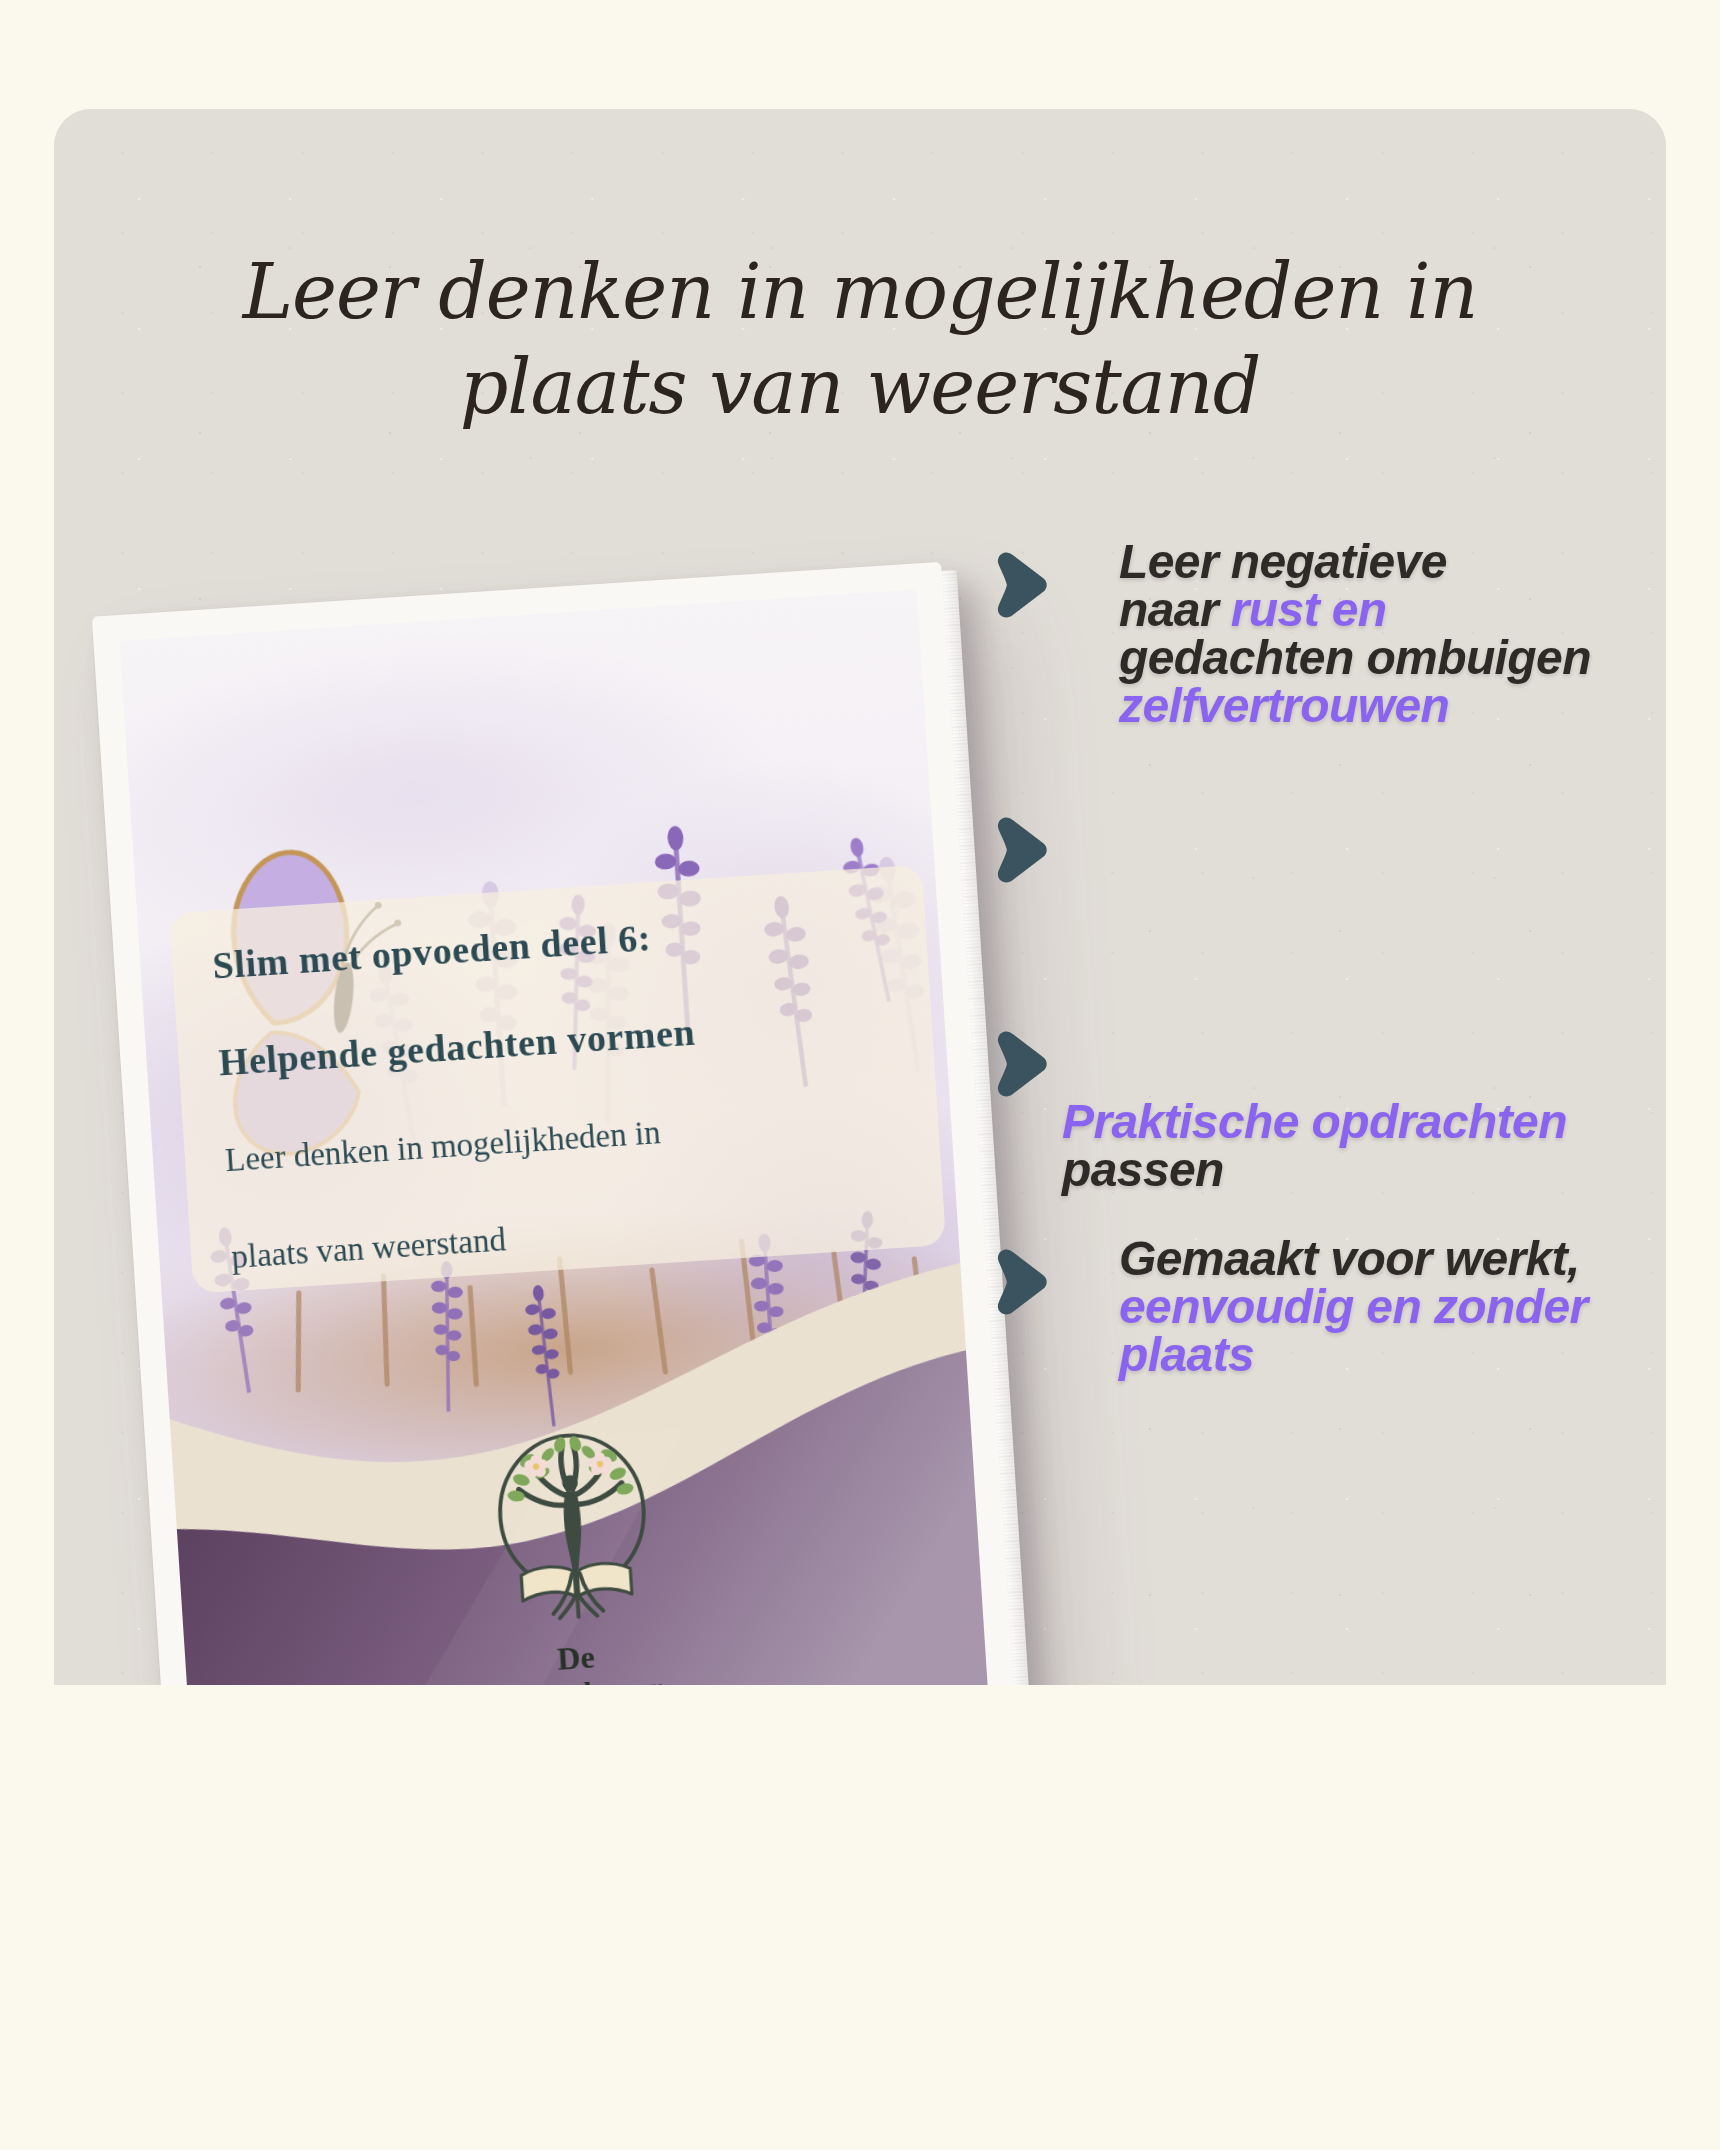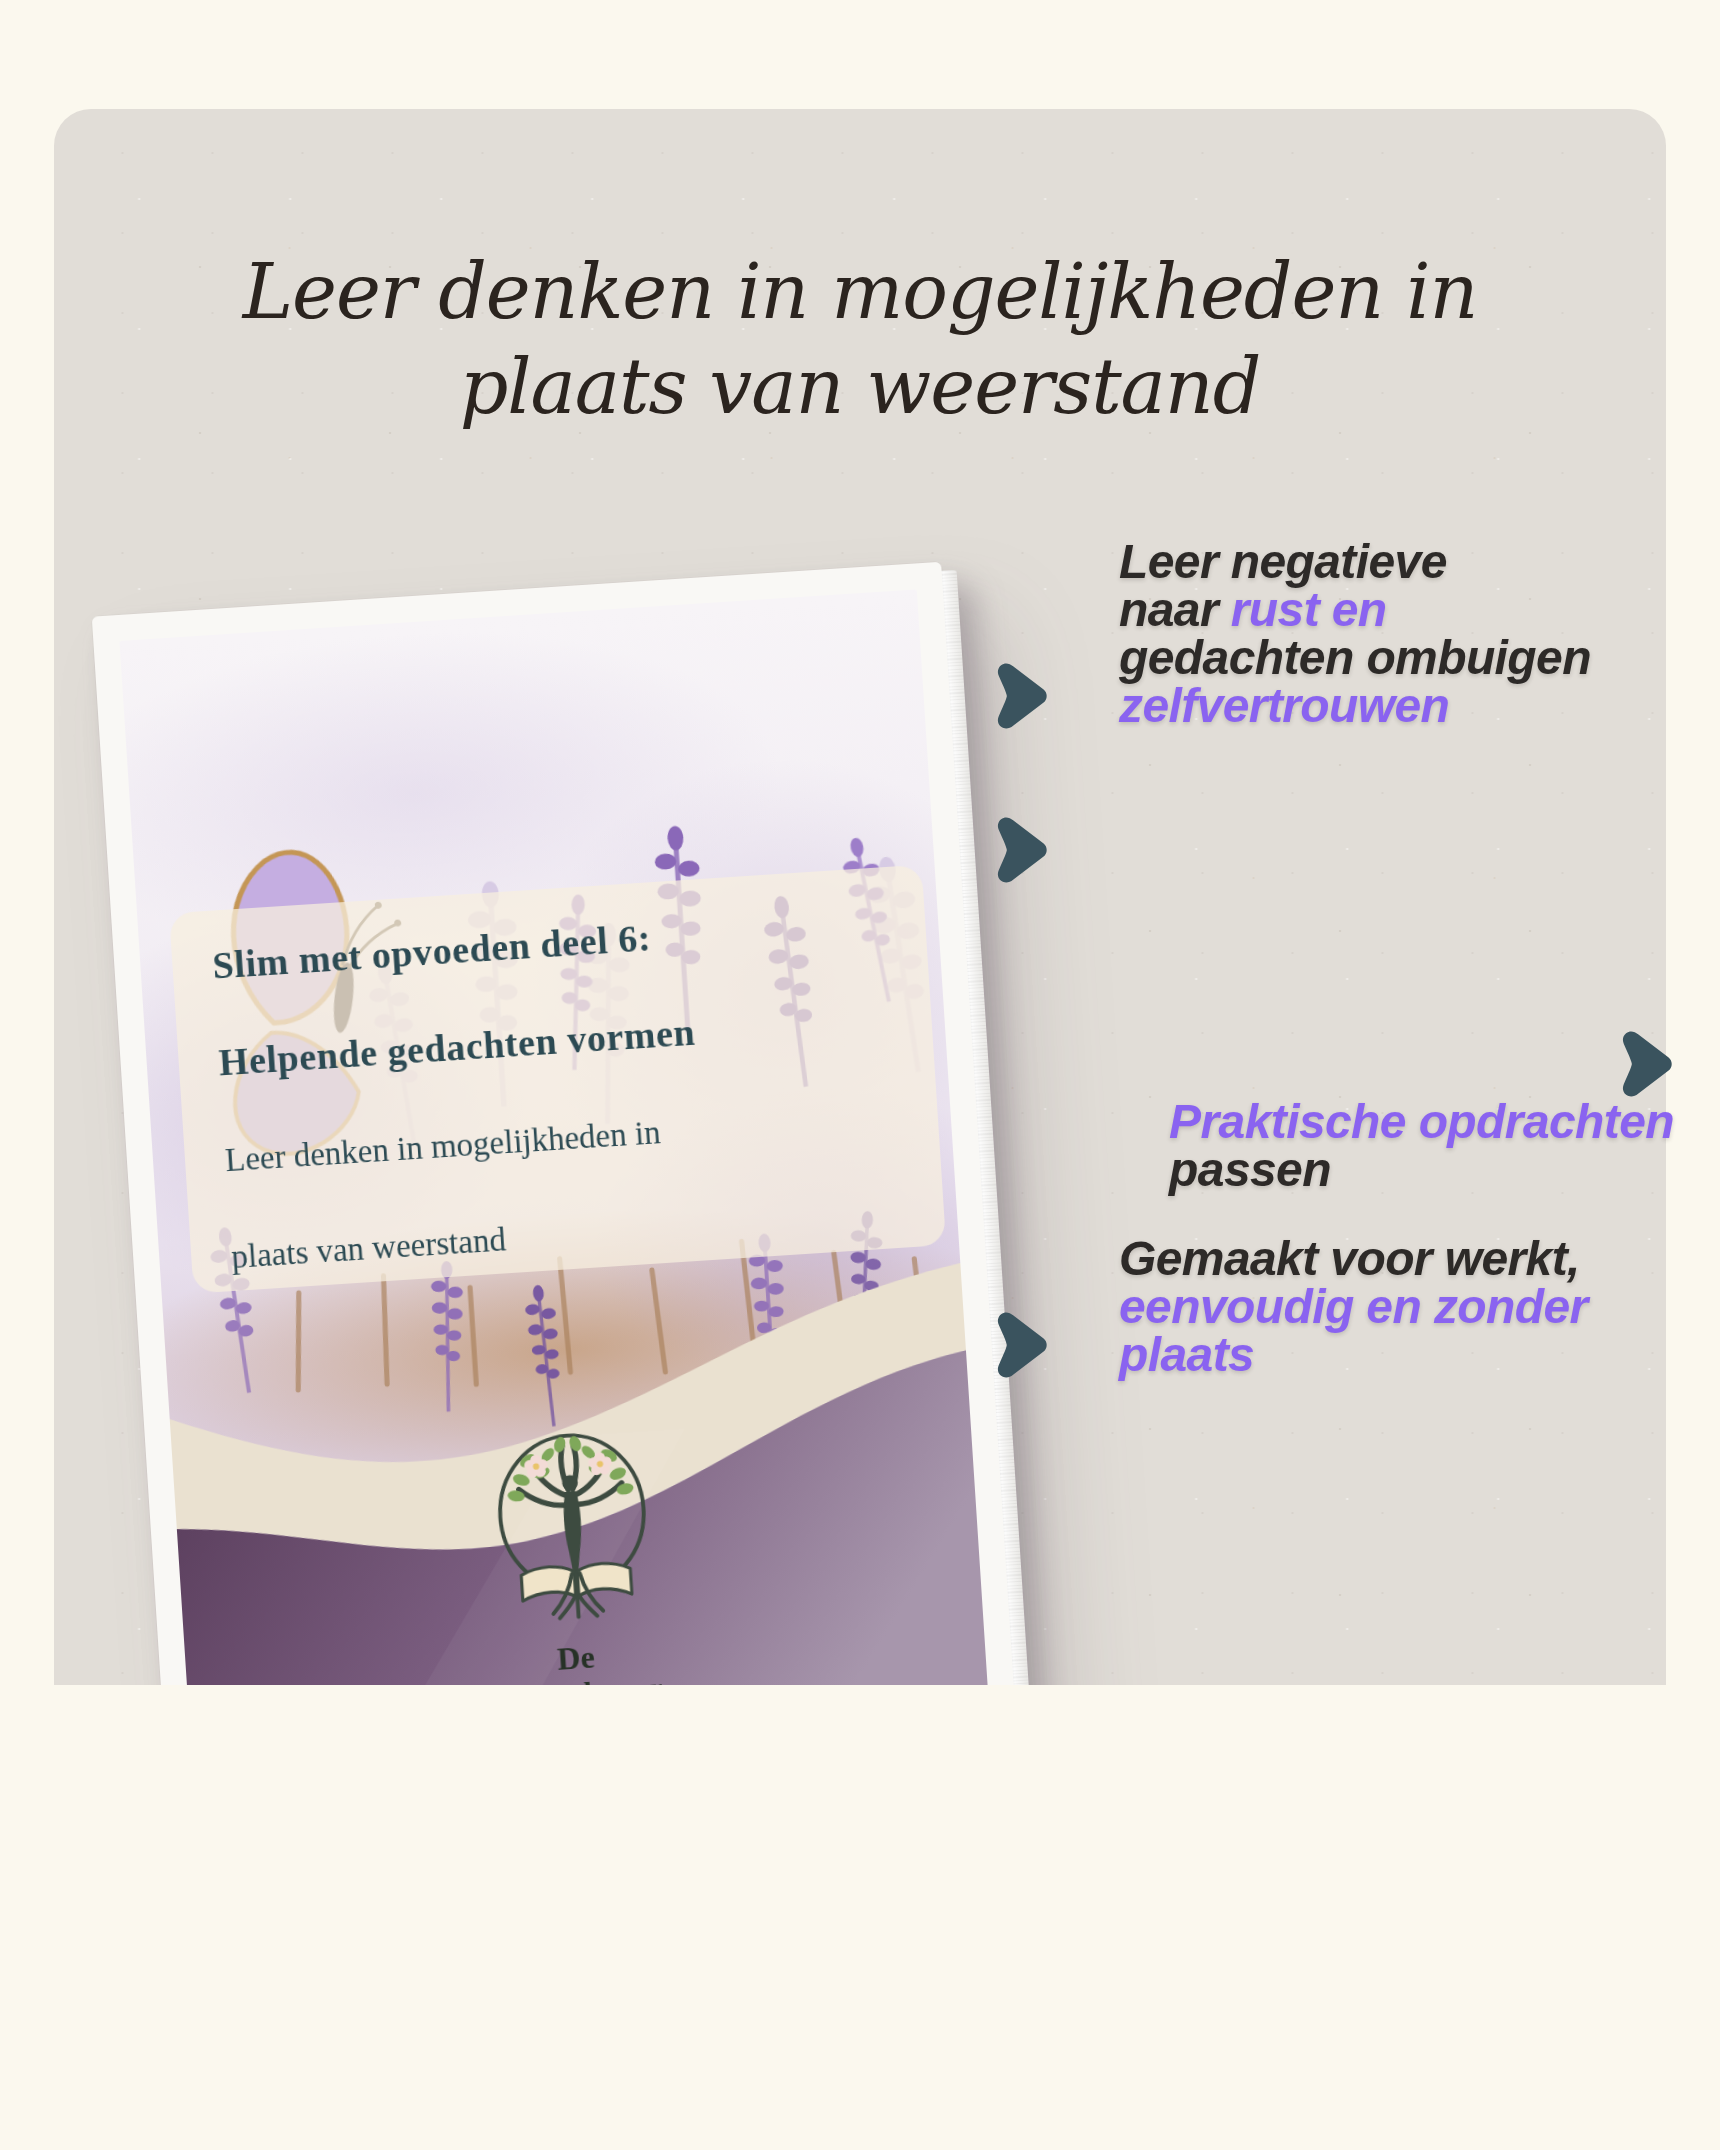--- a/index.html
+++ b/index.html
@@ -71,21 +71,21 @@
   .bottom-section > svg.wave{position:absolute;inset:0;width:100%;height:100%;}
   .logo{position:absolute;left:50%;top:166px;transform:translateX(-53%);width:156px;height:200px;}
   .brand{
     position:absolute;left:0;top:374px;width:780px;text-align:center;
     font-family:"Liberation Serif",serif;font-weight:700;color:#273227;line-height:1.2;
   }
   .brand .b1{font-size:32px;}
   .brand .b2{font-size:29px;letter-spacing:0.6px;}
 
   
-  .bullet{position:absolute;left:992px;width:682px;display:flex;align-items:flex-end;}
+  .bullet{position:absolute;left:992px;width:682px;display:flex;align-items:flex-start;}
   .bullet .chev{flex:none;width:57px;height:68px;margin-top:12.6px;}
   .bullet .txt{
     margin-left:70px;font-weight:700;font-style:italic;font-size:48px;line-height:48px;
     color:#2d2a28;letter-spacing:-0.6px;
     text-shadow:0 2.3px 4px rgba(40,35,30,.18);
   }
   .bullet .txt .hl{color:var(--accent-purple,#8a63f0);}
   .b1{top:538px;} .b2{top:803px;} .b3{top:1017px;flex-direction:column;} .b4{top:1235px;}
 </style>
 </head>

